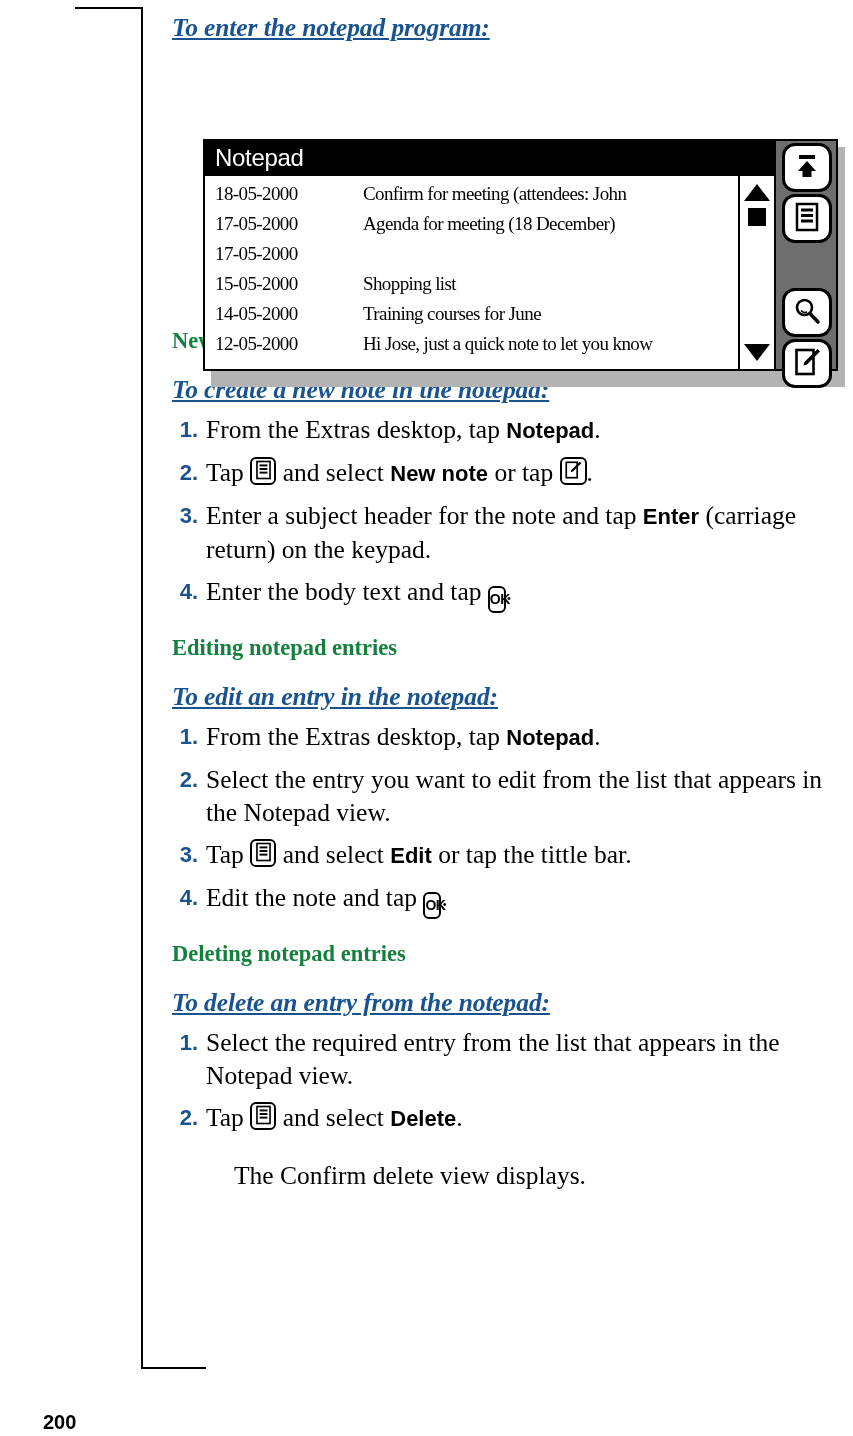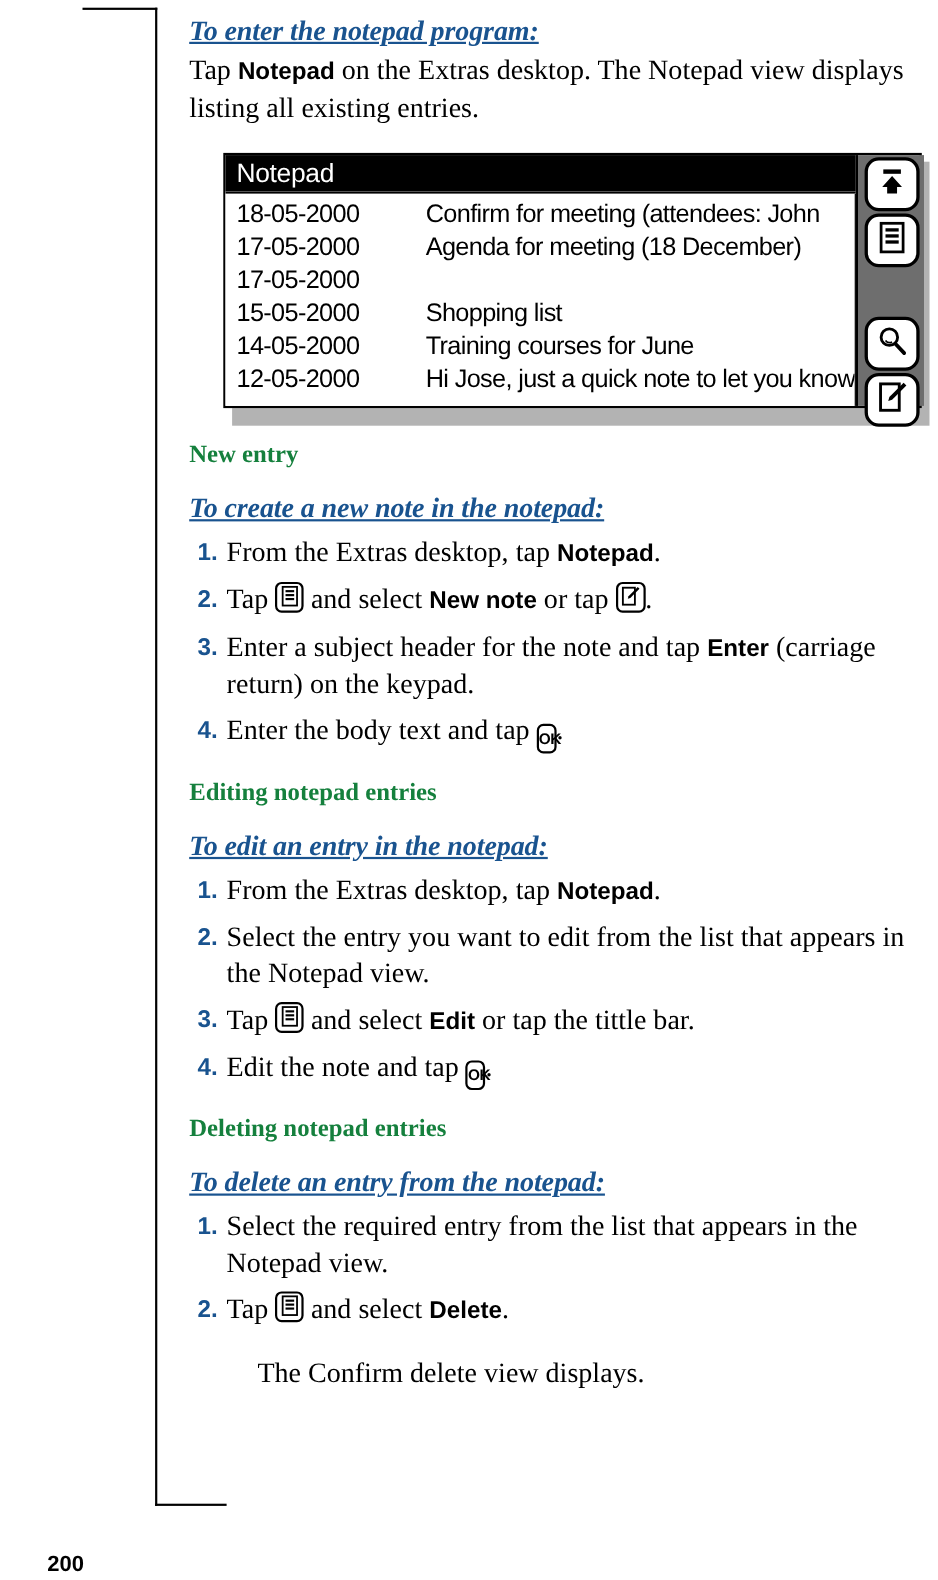--- a/index.html
+++ b/index.html
@@ -191,26 +191,25 @@
   }
   .entries {
     flex: 1;
     padding: 3px 0 0 10px;
     box-sizing: border-box;
   }
   .entry {
     display: flex;
     height: 30px;
     line-height: 30px;
-    font-family: Liberation Sans, sans-serif;
-    font-size: 23px;
+    font-family: Liberation Serif, serif;
+    font-size: 19px;
     letter-spacing: -0.6px;
     white-space: nowrap;
     overflow: hidden;
-    gap: 24px;
   }
   .entry .date { width: 148px; flex: none; }
   .entry .subj { flex: 1; }
 
   
   .scrollbar {
     width: 34px;
     border-left: 2px solid #000;
     position: relative;
     background: #fff;
@@ -289,23 +288,20 @@
 <body>
 
 <div class="rule-top"></div>
 <div class="rule-vert"></div>
 <div class="rule-bottom"></div>
 
 <div class="content">
 
   <div style="height:14px"></div>
   <h2 class="proc-head">To enter the notepad program:</h2>
-  <p class="body-para" style="margin-top:5px;">
-    <span>Tap </span><b class="bold-term">Notepad</b><span> on the Extras desktop. The Notepad view displays listing all existing entries.</span>
-  </p>
 
   <div style="height:264px"></div>
 
 
   <div style="height:22px"></div>
   <h3 class="sub-head">New entry</h3>
 
   <div style="height:22px"></div>
   <h2 class="proc-head">To create a new note in the notepad:</h2>
 

